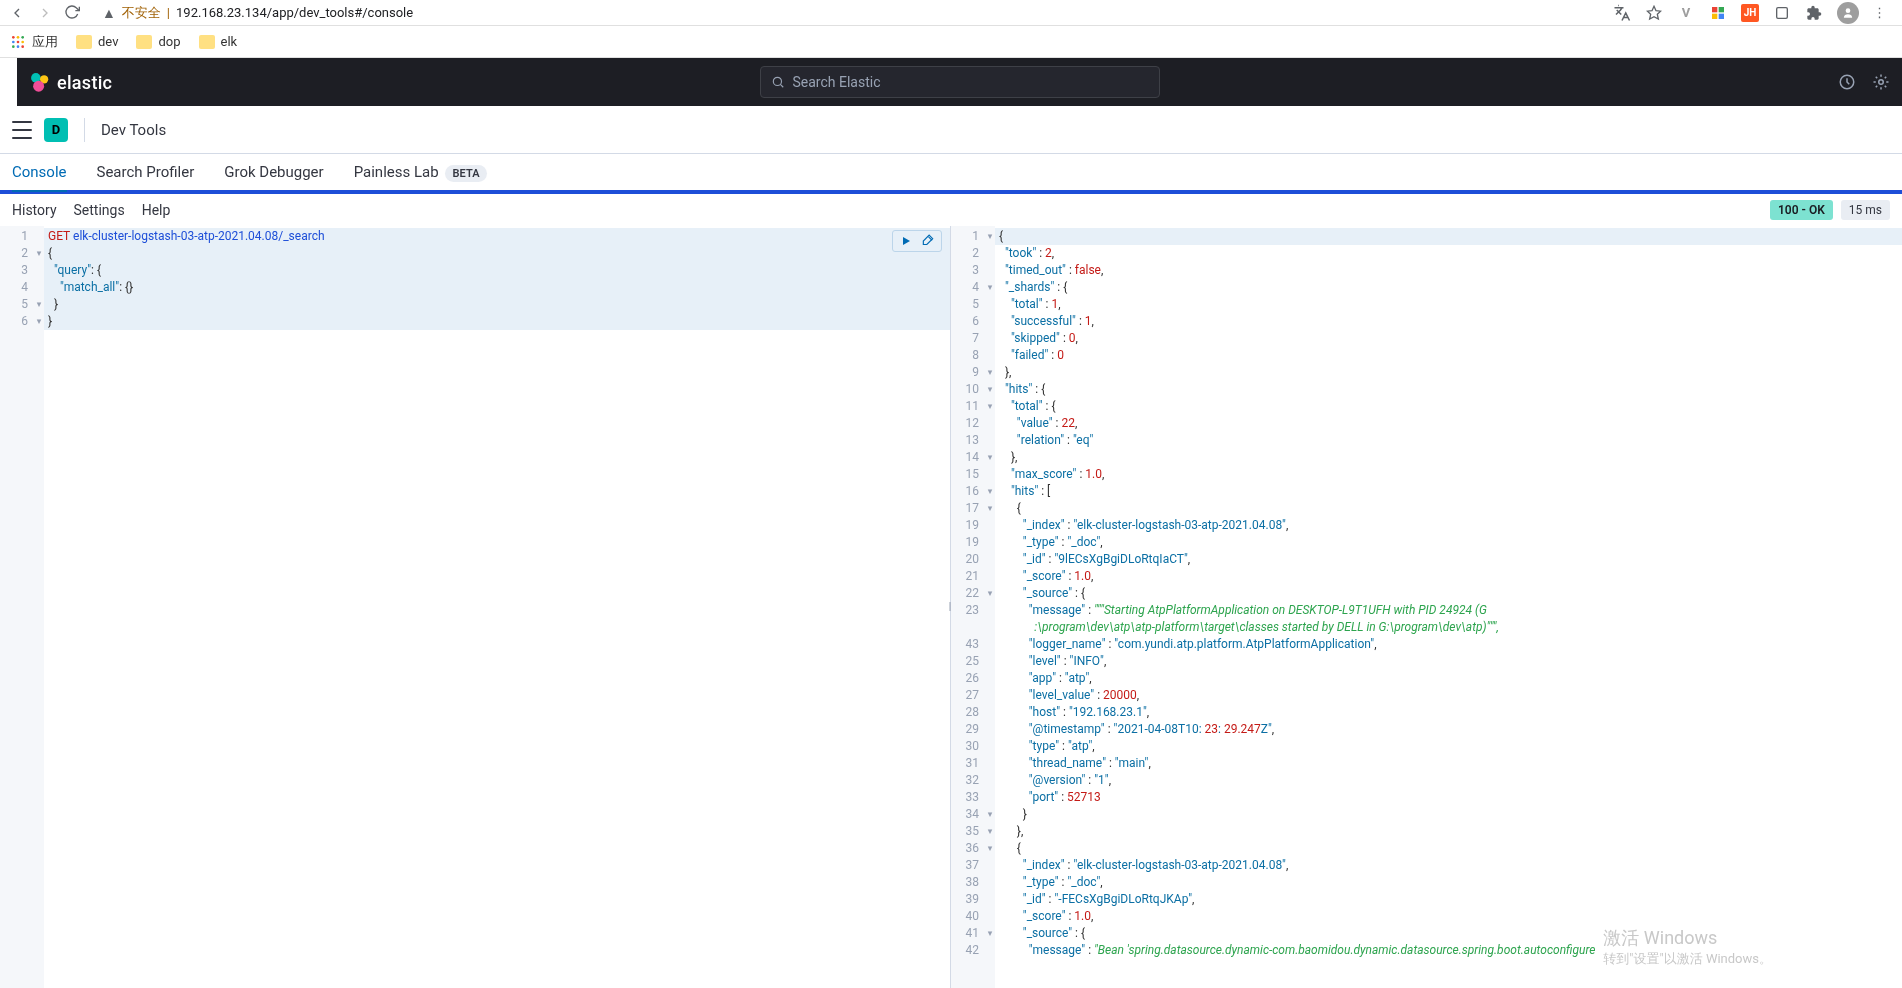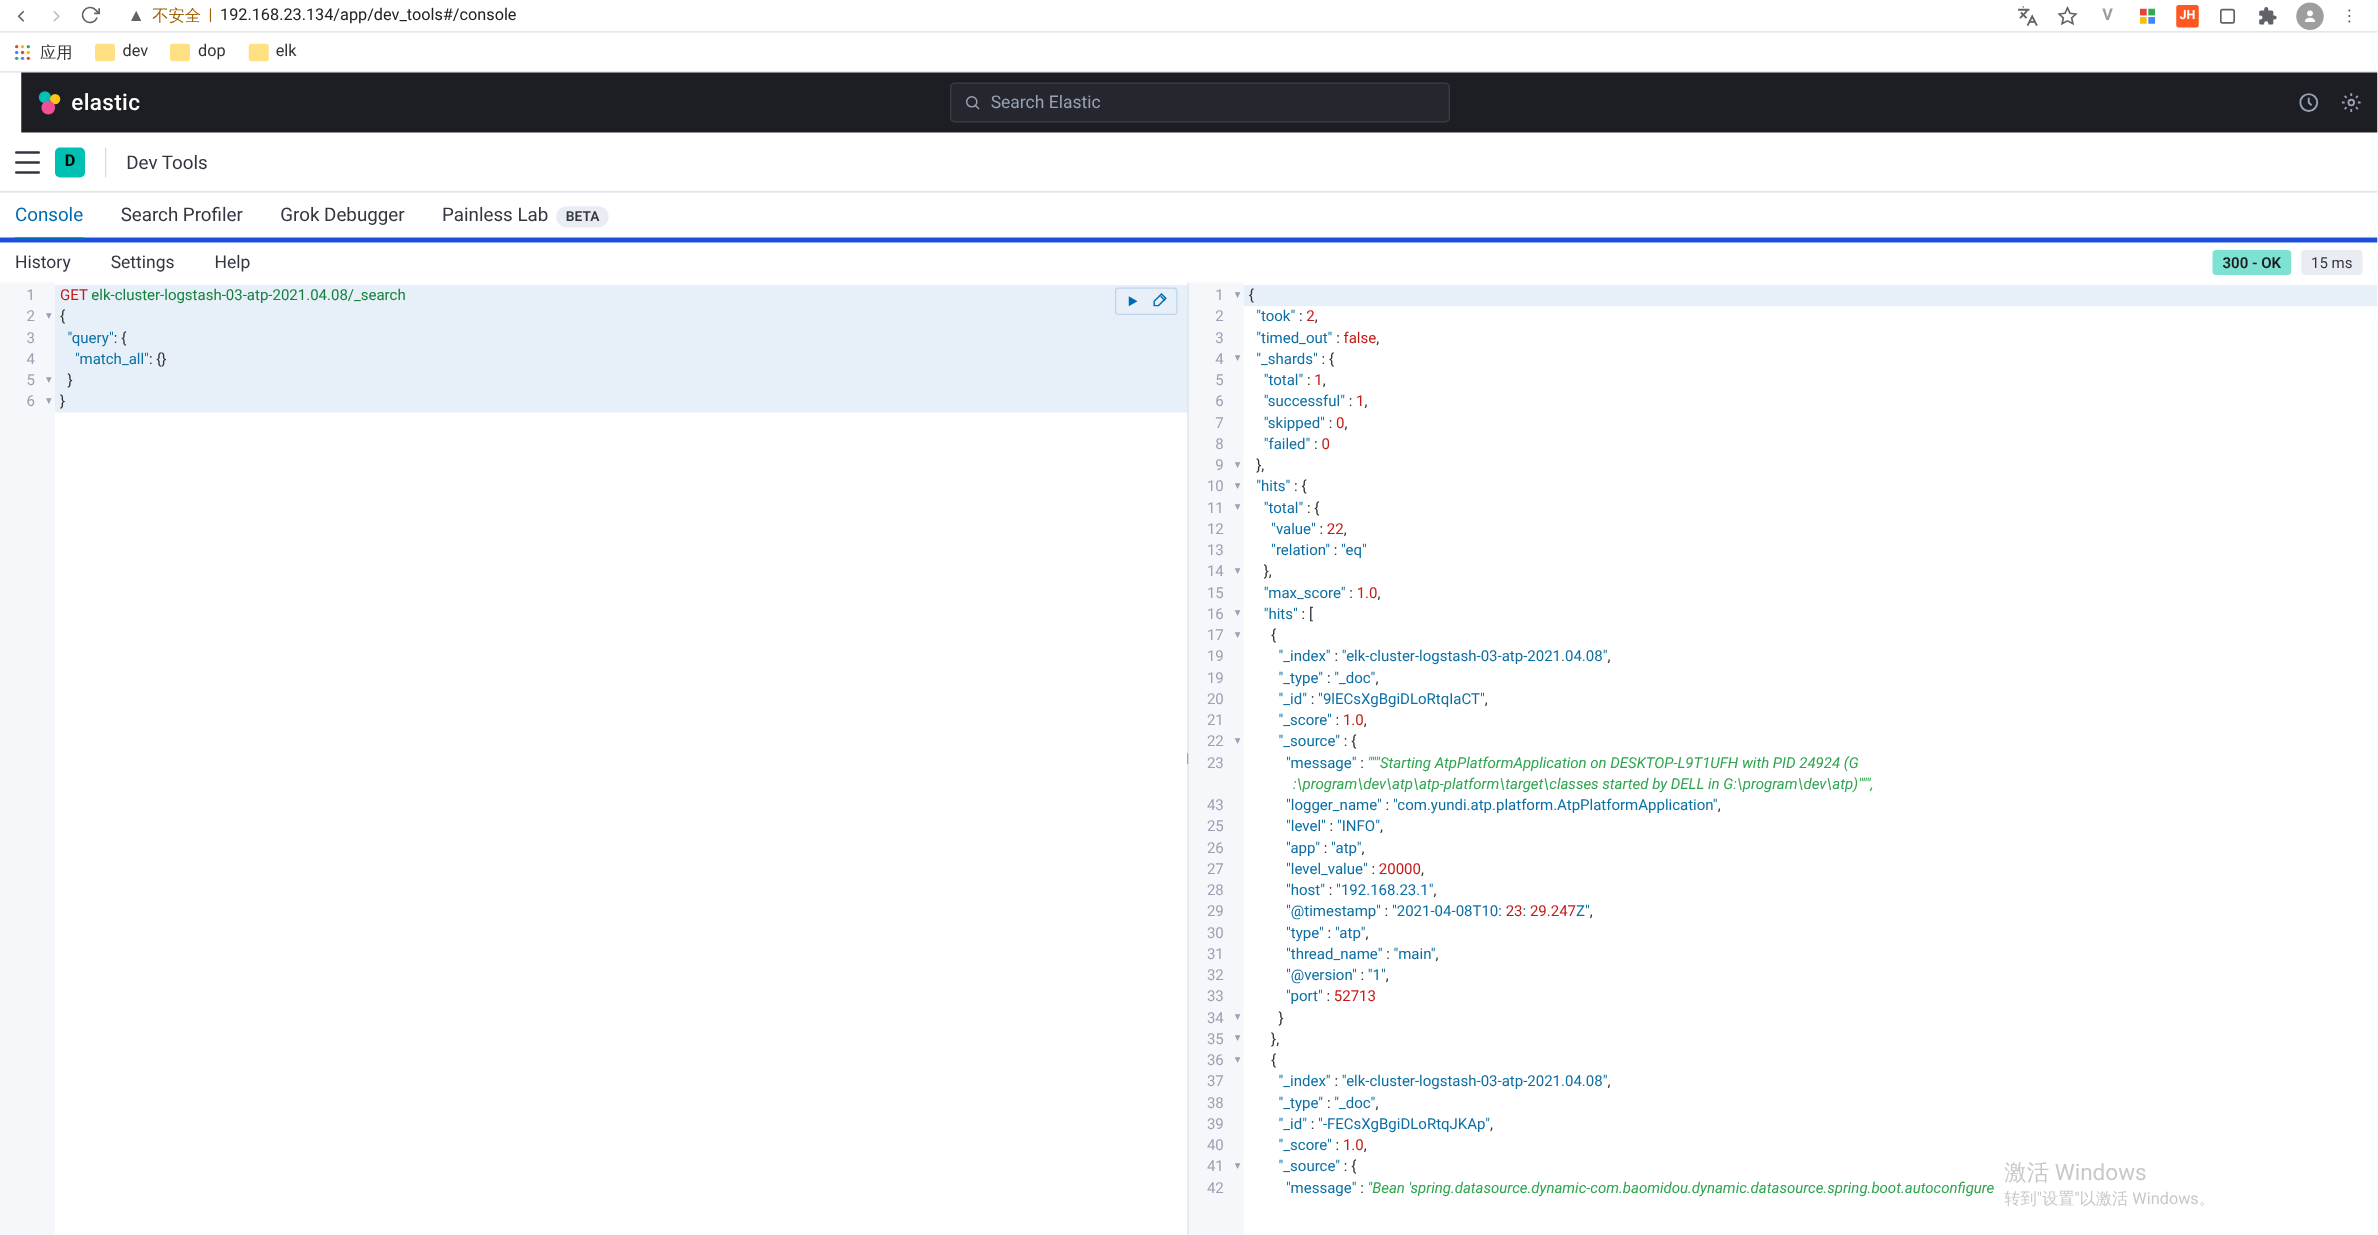--- a/index.html
+++ b/index.html
@@ -44,41 +44,41 @@
 .crumb-sep { width: 1px; height: 24px; background: #d3dae6; margin: 0 4px; }
 
 
 .tools-tabs { height: 40px; border-bottom: 4px solid #1d4ed8; display: flex; align-items: center; padding: 0 12px; gap: 30px; text-align: center; }
 .tool-tab { font-size: 15px; color: #343741; cursor: pointer; padding: 10px 0; position: relative; }
 .tool-tab.active { color: #006bb4; }
 .tool-tab.active::after { content: ''; position: absolute; left: 0; right: 0; bottom: -1px; height: 2px; background: #006bb4; }
 .beta-badge { font-size: 11px; background: #e9edf3; padding: 2px 8px; border-radius: 10px; margin-left: 6px; color: #343741; font-weight: 600; }
 
 
-.console-toolbar { height: 32px; display: flex; align-items: center; padding: 0 12px; gap: 32px; font-size: 14px; color: #343741; }
+.console-toolbar { height: 32px; display: flex; align-items: center; padding: 0 12px; gap: 17px; font-size: 14px; color: #343741; }
 .console-toolbar .tb-item { cursor: pointer; }
 .console-toolbar-right { margin-left: auto; display: flex; gap: 8px; align-items: center; }
 .status-badge { background: #7de2d1; color: #1a1c21; font-size: 12px; padding: 3px 8px; border-radius: 3px; font-weight: 600; }
 .timing { background: #e9edf3; font-size: 12px; padding: 3px 8px; border-radius: 3px; }
 
 
 .code-area { display: flex; height: calc(988px - 26px - 32px - 48px - 48px - 40px - 32px); position: relative; }
 .pane { width: 50%; position: relative; display: flex; font-family: Consolas, Monaco, monospace; font-size: 12px; line-height: 17px; }
 .gutter { width: 34px; background: #f5f7fa; color: #98a2b3; text-align: right; padding: 2px 6px 0 0; user-select: none; flex-shrink: 0; }
 .gutter .ln { height: 17px; }
 .fold-gutter { width: 10px; background: #f5f7fa; flex-shrink: 0; color: #98a2b3; font-size: 9px; padding-top: 2px; }
 .fold-gutter .fm { height: 17px; text-align: center; }
 .code-body { white-space: pre; padding: 2px 6px 0 4px; position: relative; flex: 1; overflow: hidden; color: #333; }
 .pane-left { border-right: 1px solid #d3dae6; }
 .pane-left .run-buttons { position: absolute; right: 8px; top: 4px; display: flex; gap: 4px; background: #e7f0f8; border: 1px solid #bcd5ea; border-radius: 3px; padding: 2px 4px; }
 .run-btn { width: 18px; height: 16px; display: flex; align-items: center; justify-content: center; color: #006bb4; cursor: pointer; }
 .divider-handle { position: absolute; left: 50%; top: 50%; transform: translate(-50%,-50%); color: #98a2b3; font-size: 12px; cursor: col-resize; }
 
 .tok-method { color: #c41a16; }
-.tok-url { color: #15803d; }
+.tok-url { color: #1d4ed8; }
 .tok-key { color: #0b6fa4; }
 .tok-str { color: #0b6fa4; }
 .tok-num { color: #c41a16; }
 .tok-bool { color: #c41a16; }
 .tok-green { color: #2da44e; font-style: italic; }
 
 .left-highlight { position: absolute; left: 0; right: 0; top: 2px; height: calc(17px * 6); background: #e7f0f8; pointer-events: none; z-index: -1; }
 .right-highlight { position: absolute; left: 0; right: 0; top: 2px; height: 17px; background: #e7f0f8; pointer-events: none; z-index: -1; }
 
 
@@ -227,21 +227,21 @@
   <div class="tool-tab"><span>Search Profiler</span></div>
   <div class="tool-tab"><span>Grok Debugger</span></div>
   <div class="tool-tab"><span>Painless Lab</span><span class="beta-badge">BETA</span></div>
 </div>
 
 <div class="console-toolbar">
   <span class="tb-item">History</span>
   <span class="tb-item">Settings</span>
   <span class="tb-item">Help</span>
   <div class="console-toolbar-right">
-    <span class="status-badge">300 - OK</span>
+    <span class="status-badge">100 - OK</span>
     <span class="timing">15 ms</span>
   </div>
 </div>
 
 <div class="code-area">
 
   <div class="pane pane-left">
     <div class="left-highlight"></div>
     <div class="gutter">
       <div class="ln">1</div>

